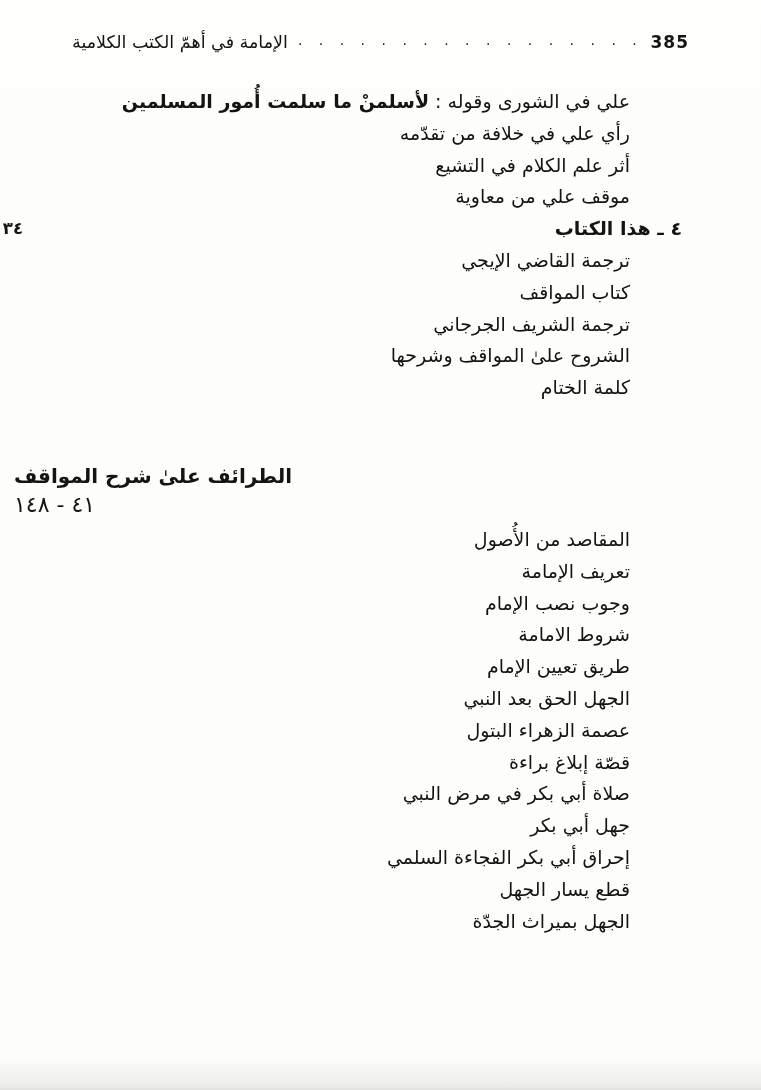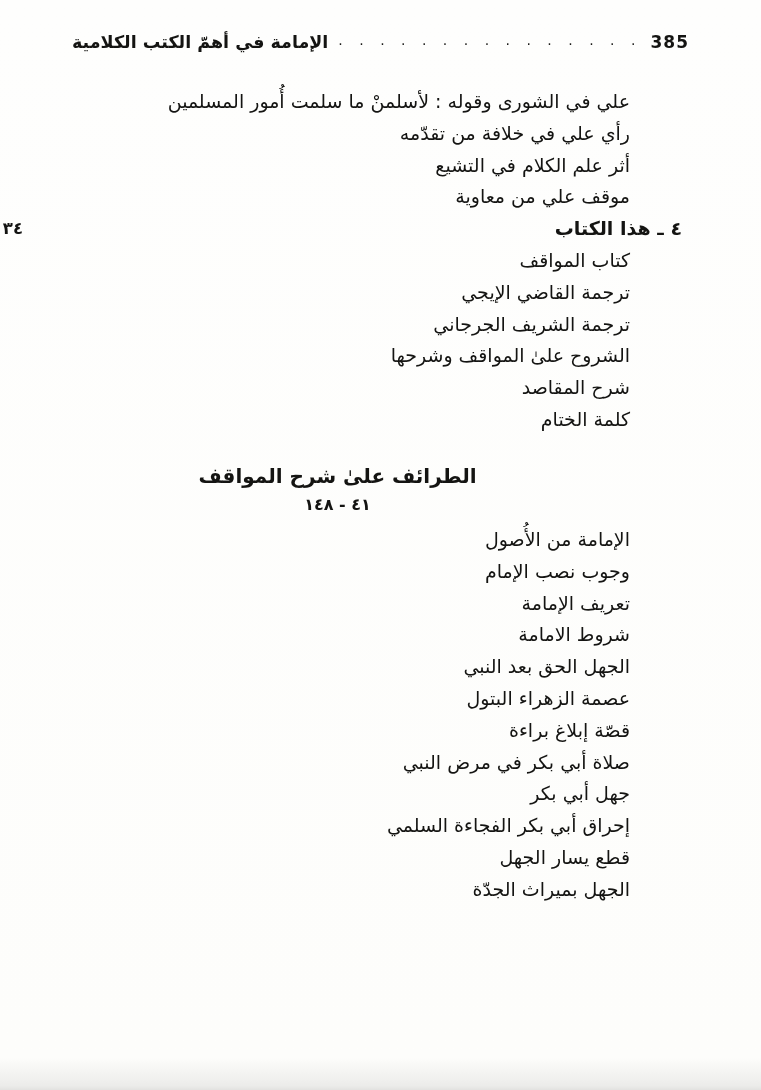--- a/index.html
+++ b/index.html
@@ -39,42 +39,42 @@
     white-space: nowrap;
     direction: ltr;
     text-align: left;
     font-size: 14px;
     letter-spacing: 6px;
     color: #1c1c1a;
     margin: 0 10px;
     transform: translateY(-2px);
   }
   .header-title {
-    font-weight: 700;
+    font-weight: 400;
     font-size: 17.5px;
     white-space: nowrap;
     text-align: right;
   }
   
   .toc-list {
     position: absolute;
     left: 0;
     right: 131px; 
     top: 86px;
   }
   .toc-list.second { top: 524px; }
   .row {
     position: relative;
     height: 31.8px;
     line-height: 31.8px;
     text-align: right;
     font-size: 19px;
     white-space: nowrap;
   }
-  .row .quote-bold { font-weight: 400; }
+  .row .quote-bold { font-weight: 700; }
   .row.section-row {
     font-weight: 700;
     margin-left: 52px;
     margin-right: -52px; 
   }
   .num {
     position: absolute;
     top: 0;
     left: -69px;  
     width: 40px;
@@ -83,30 +83,30 @@
     font-weight: 700;
     font-size: 16.5px;
     letter-spacing: 1px;
   }
   
   .mid-heading {
     position: absolute;
     top: 462px;
     left: 14px;
     right: 100px;
-    text-align: center;
+    text-align: left;
   }
   .mid-heading .mh-title {
     font-weight: 700;
     font-size: 20px;
     line-height: 28px;
   }
   .mid-heading .mh-range {
-    font-weight: 700;
-    font-size: 16px;
+    font-weight: 400;
+    font-size: 22px;
     line-height: 29px;
     direction: rtl;
   }
 </style>
 </head>
 <body>
 
 <div class="paper">
 
   <div class="page-header">
@@ -114,38 +114,38 @@
     <span class="dot-leader">. . . . . . . . . . . . . . . . . . . . . . . . . . . . . . . . . . . . . . . . . . . . . . . . . . . .</span>
     <span class="header-title">الإمامة في أهمّ الكتب الكلامية</span>
   </div>
 
   <div class="toc-list first" id="list-before">
       <div class="row"><span><span>علي في الشورى وقوله : </span><span class="quote-bold">لأسلمنْ ما سلمت أُمور المسلمين</span></span></div>
       <div class="row"><span>رأي علي في خلافة من تقدّمه</span></div>
       <div class="row"><span>أثر علم الكلام في التشيع</span></div>
       <div class="row"><span>موقف علي من معاوية</span></div>
       <div class="row section-row"><span>٤ ـ هذا الكتاب</span><span class="num">٣٤</span></div>
+      <div class="row"><span>ترجمة القاضي الإيجي</span></div>
       <div class="row"><span>كتاب المواقف</span></div>
-      <div class="row"><span>ترجمة القاضي الإيجي</span></div>
       <div class="row"><span>ترجمة الشريف الجرجاني</span></div>
       <div class="row"><span>الشروح علىٰ المواقف وشرحها</span></div>
-      <div class="row"><span>شرح المقاصد</span></div>
       <div class="row"><span>كلمة الختام</span></div>
     </div>
 
   <div class="mid-heading">
     <div class="mh-title">الطرائف علىٰ شرح المواقف</div>
     <div class="mh-range">٤١ - ١٤٨</div>
   </div>
 
   <div class="toc-list second" id="list-after">
-      <div class="row"><span>الإمامة من الأُصول</span></div>
+      <div class="row"><span>المقاصد من الأُصول</span></div>
+      <div class="row"><span>تعريف الإمامة</span></div>
       <div class="row"><span>وجوب نصب الإمام</span></div>
-      <div class="row"><span>تعريف الإمامة</span></div>
       <div class="row"><span>شروط الامامة</span></div>
+      <div class="row"><span>طريق تعيين الإمام</span></div>
       <div class="row"><span>الجهل الحق بعد النبي</span></div>
       <div class="row"><span>عصمة الزهراء البتول</span></div>
       <div class="row"><span>قصّة إبلاغ براءة</span></div>
       <div class="row"><span>صلاة أبي بكر في مرض النبي</span></div>
       <div class="row"><span>جهل أبي بكر</span></div>
       <div class="row"><span>إحراق أبي بكر الفجاءة السلمي</span></div>
       <div class="row"><span>قطع يسار الجهل</span></div>
       <div class="row"><span>الجهل بميراث الجدّة</span></div>
     </div>
 

